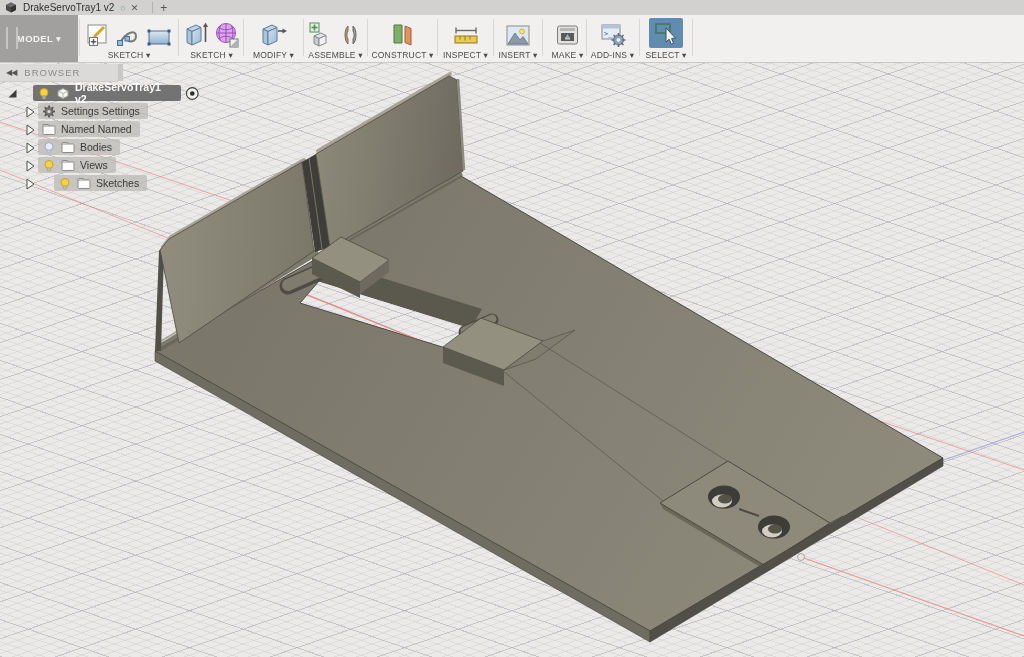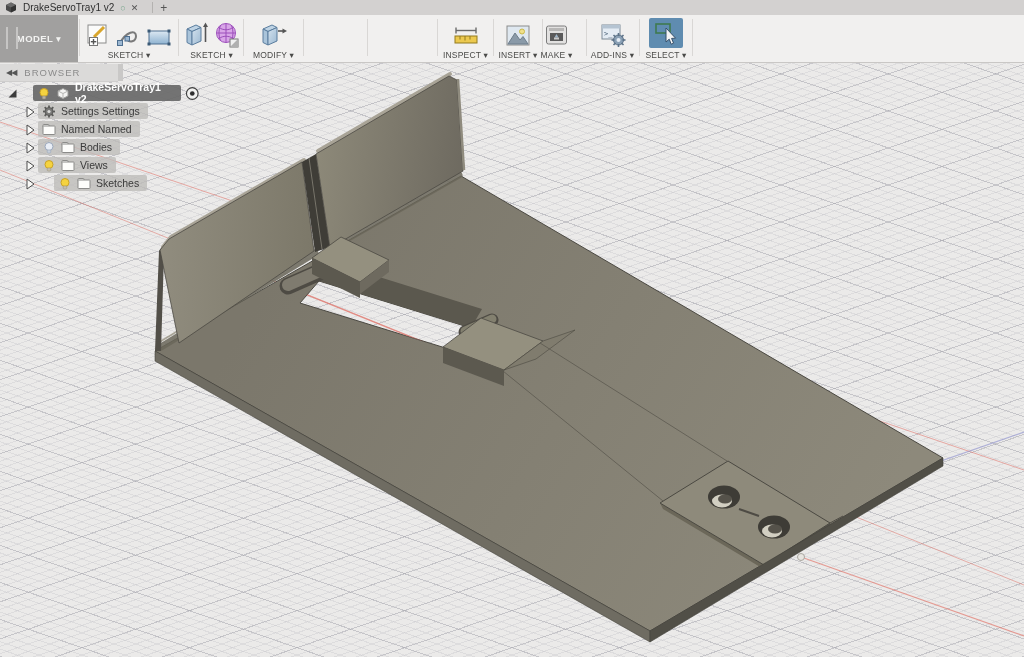--- a/index.html
+++ b/index.html
@@ -165,21 +165,49 @@
           <polygon points="4,8 9,10.5 9,24 4,21.5" fill="#aac4da" stroke="#5a7d9e"></polygon>
           <polygon points="9,10.5 18,6.5 18,20 9,24" fill="url(#gbox)" stroke="#5a7d9e"></polygon>
           <line x1="19" y1="10" x2="25" y2="10" stroke="#555" stroke-width="1.6"></line>
           <polygon points="28,10 23.5,7.5 23.5,12.5" fill="#555"></polygon>
         </svg>
       </div>
       <div class="menu-label">
         <span>MODIFY</span> <span>▾</span></div>
     </div>
 
-
+    <div class="menu-section" style="left:304px;width:63px">
+      <div class="icon-row">
+        <svg class="tool-icon" width="26" height="27" viewBox="0 0 26 27">
+          <rect x="2" y="2" width="9" height="9" fill="#e8f0e6" stroke="#4f8f4f"></rect>
+          <line x1="6.5" y1="3.5" x2="6.5" y2="9.5" stroke="#4f8f4f" stroke-width="1.6"></line>
+          <line x1="3.5" y1="6.5" x2="9.5" y2="6.5" stroke="#4f8f4f" stroke-width="1.6"></line>
+          <polygon points="6,15 13,12 18,14.5 11,17.5" fill="#dfe6ec" stroke="#888"></polygon>
+          <polygon points="6,15 11,17.5 11,25 6,22.5" fill="#c4ccd2" stroke="#888"></polygon>
+          <polygon points="11,17.5 18,14.5 18,22 11,25" fill="#eef2f5" stroke="#888"></polygon>
+        </svg>
+        <svg class="tool-icon" width="25" height="26" viewBox="0 0 25 26">
+          <path d="M10,4 C6,7 6,19 10,22 L10,17 C8.5,15 8.5,11 10,9 Z" fill="#b59a7e" stroke="#7d6a52"></path>
+          <path d="M15,4 C19,7 19,19 15,22 L15,17 C16.5,15 16.5,11 15,9 Z" fill="#9a9a9a" stroke="#6b6b6b"></path>
+        </svg>
+      </div>
+      <div class="menu-label">
+        <span>ASSEMBLE</span> <span>▾</span></div>
+    </div>
+
+    <div class="menu-section" style="left:368px;width:69px">
+      <div class="icon-row">
+        <svg class="tool-icon" width="28" height="27" viewBox="0 0 28 27">
+          <polygon points="5,4 13,4 13,22 5,22" fill="#7fb06a" stroke="#4c7a3c"></polygon>
+          <polygon points="16,5 22,7.5 22,24 16,21.5" fill="#e0955e" stroke="#a85f2e"></polygon>
+        </svg>
+      </div>
+      <div class="menu-label">
+        <span>CONSTRUCT</span> <span>▾</span></div>
+    </div>
 
     <div class="menu-section" style="left:438px;width:55px">
       <div class="icon-row">
         <svg class="tool-icon" width="28" height="24" viewBox="0 0 28 24">
           <line x1="4" y1="6.5" x2="24" y2="6.5" stroke="#6b6b6b" stroke-width="1.4"></line>
           <line x1="4" y1="3.5" x2="4" y2="9.5" stroke="#6b6b6b" stroke-width="1.4"></line>
           <line x1="24" y1="3.5" x2="24" y2="9.5" stroke="#6b6b6b" stroke-width="1.4"></line>
           <rect x="3" y="12" width="22" height="7" fill="#ecc94f" stroke="#937b1e"></rect>
           <line x1="8" y1="12" x2="8" y2="15.5" stroke="#937b1e"></line>
           <line x1="13" y1="12" x2="13" y2="16.5" stroke="#937b1e"></line>
@@ -195,21 +223,21 @@
         <svg class="tool-icon" width="28" height="25" viewBox="0 0 28 25">
           <rect x="3" y="3" width="22" height="19" fill="#dfe8f0" stroke="#8b8b8b"></rect>
           <circle cx="18" cy="8.5" r="2.5" fill="#f0e08a" stroke="#c9b84a"></circle>
           <path d="M4,21 L11,10 L16,17 L19,13.5 L24,21 Z" fill="#8a9aa8" stroke="#6e7e8c"></path>
         </svg>
       </div>
       <div class="menu-label">
         <span>INSERT</span> <span>▾</span></div>
     </div>
 
-    <div class="menu-section" style="left:535px;width:43px">
+    <div class="menu-section" style="left:546px;width:43px">
       <div class="icon-row">
         <svg class="tool-icon" width="27" height="25" viewBox="0 0 27 25">
           <rect x="3.5" y="3" width="20" height="18" rx="2" fill="#e2e1e0" stroke="#7c7c7c"></rect>
           <rect x="6" y="5" width="15" height="3" fill="#b8b7b6"></rect>
           <rect x="7" y="10" width="13" height="8" fill="#5a5a5a"></rect>
           <polygon points="13.5,11 11.5,14.5 15.5,14.5" fill="#9fb6c9"></polygon>
           <rect x="11" y="14.5" width="5" height="2" fill="#c9c9c9"></rect>
         </svg>
       </div>
       <div class="menu-label">

